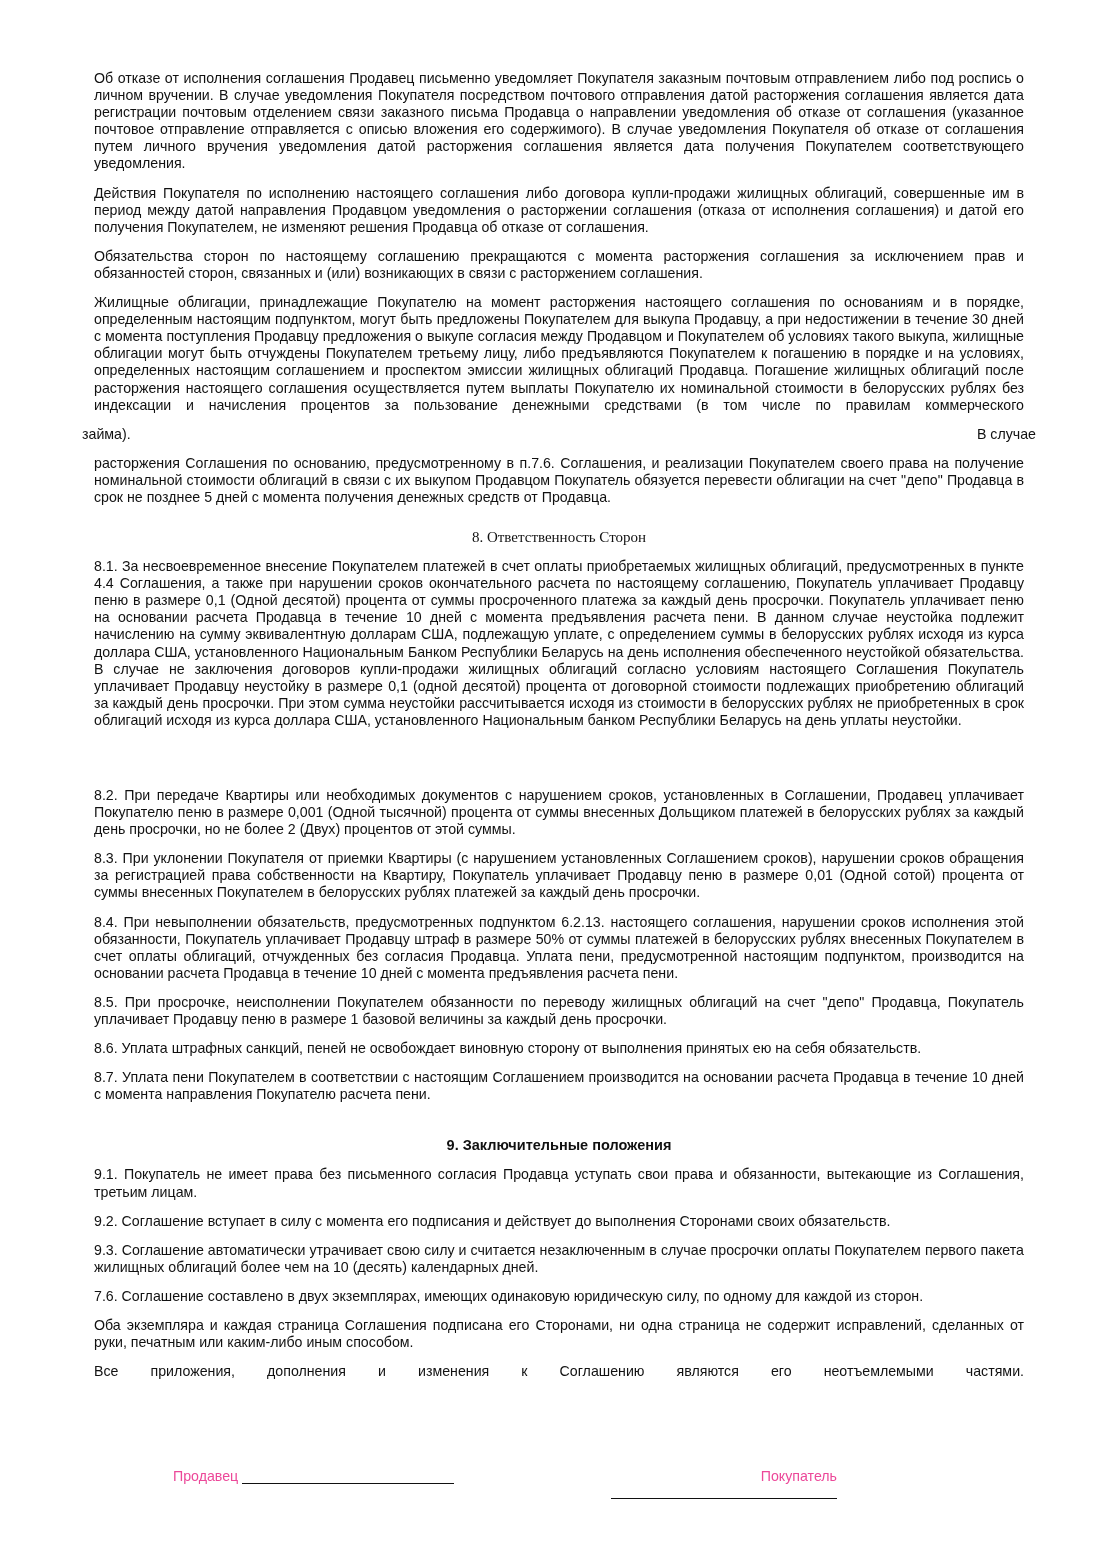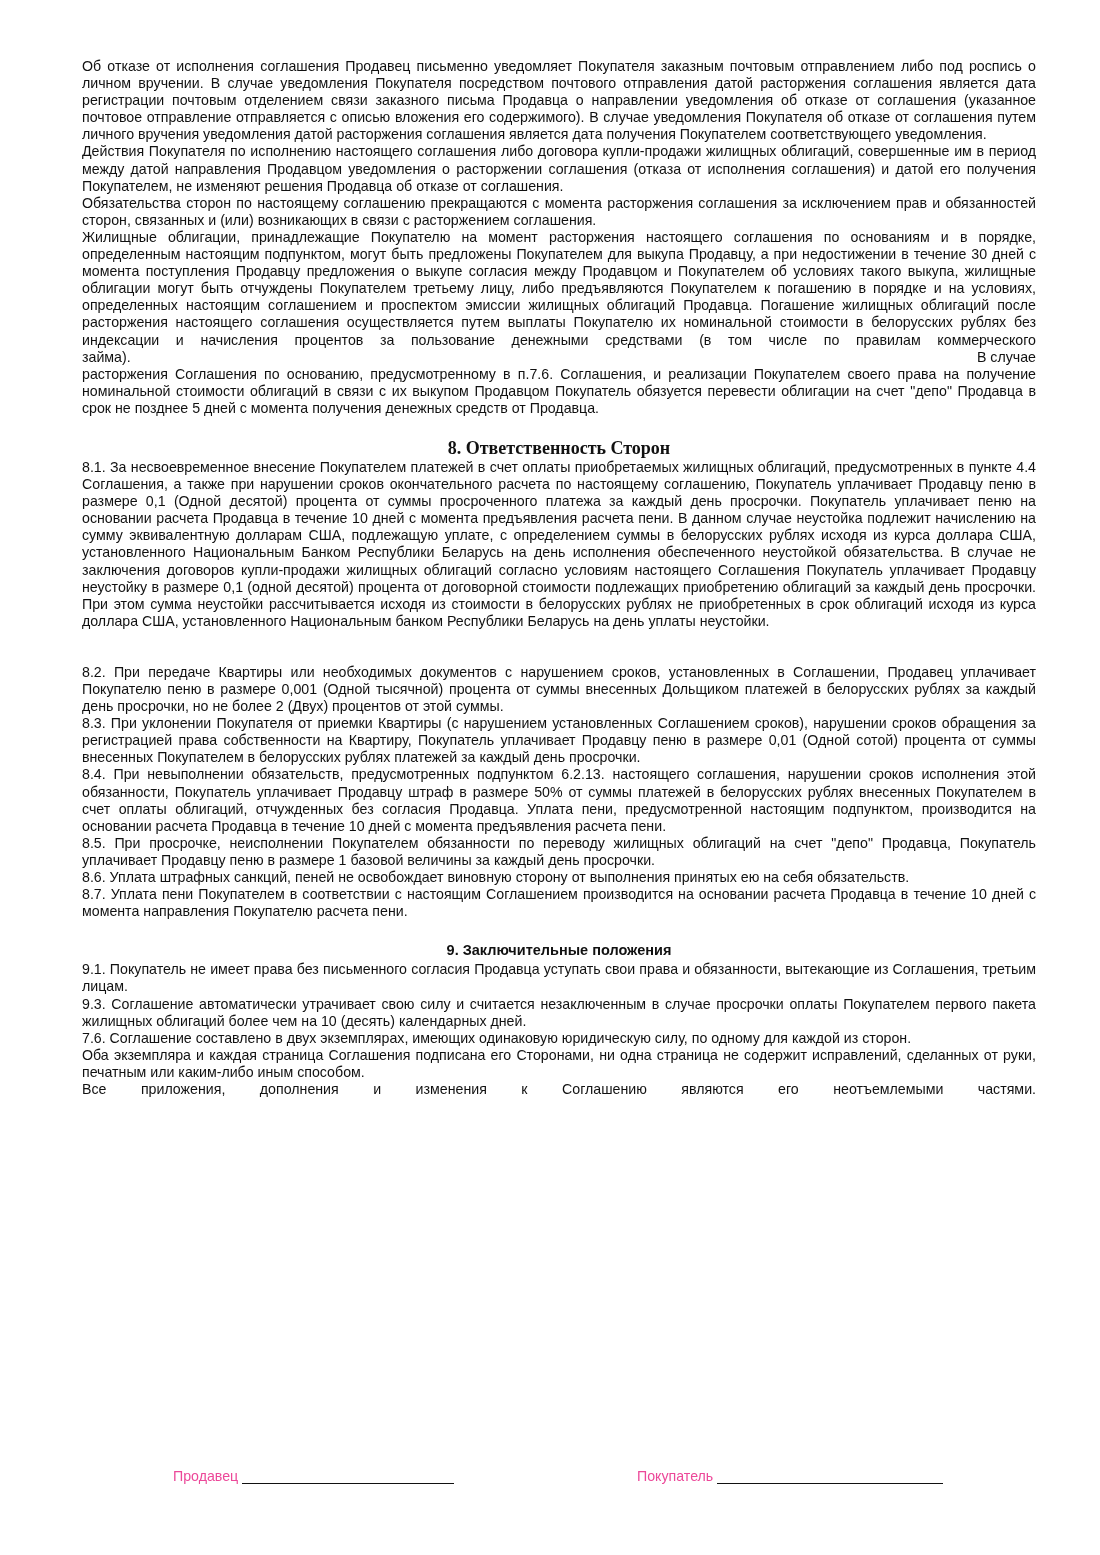--- a/index.html
+++ b/index.html
@@ -2,37 +2,37 @@
 <html><head>
 <meta charset="utf-8">
 <style>
   html, body { margin: 0; padding: 0; background: #ffffff; }
   body { width: 1100px; height: 1555px; overflow: hidden; position: relative; }
   .page {
     position: absolute; left: 82px; top: 58px; width: 954px;
     font-family: "Liberation Sans", sans-serif;
     font-size: 14.2px; line-height: 17.1px; color: #111111;
   }
-  .para { text-align: justify; margin: 0; }
+  .para { text-align: justify; margin: 12px; }
   .heading-serif {
-    font-family: "Liberation Serif", serif; font-weight: bold;
-    font-size: 18px; text-align: center; margin: 23px 0 2px 0; line-height: 17px;
+    font-family: "Liberation Serif", serif; font-weight: normal;
+    font-size: 15px; text-align: center; margin: 23px 0 2px 0; line-height: 17px;
   }
   .heading-sans {
     font-family: "Liberation Sans", sans-serif; font-weight: bold;
-    font-size: 14.5px; text-align: center; margin: 22px 0 2px 0; line-height: 17px;
+    font-size: 14.5px; text-align: center; margin: 34px 0 2px 0; line-height: 17px;
   }
   .spacer-8-2 { height: 34px; }
   .signatures {
     position: absolute; top: 1468px; left: 173px; width: 800px; height: 24px;
     font-family: "Liberation Sans", sans-serif; font-size: 14.2px; color: #ec4899;
   }
   .sig { position: absolute; top: 0; display: flex; align-items: flex-end; }
   .sig-seller { left: 0; }
-  .sig-buyer { left: 464px; }
+  .sig-buyer { left: 434px; flex-direction: column; }
   .sig-line { display: inline-block; border-bottom: 1.3px solid #111; height: 14px; margin-left: 4px; }
   .sig-seller .sig-line { width: 212px; }
   .sig-buyer .sig-line { width: 226px; }
   .split-line { display: flex; justify-content: space-between; text-align: right; }
 </style>
 </head>
 <body>
 
 <div class="page">
   <p class="para">Об отказе от исполнения соглашения Продавец письменно уведомляет Покупателя заказным почтовым отправлением либо под роспись о личном вручении. В случае уведомления Покупателя посредством почтового отправления датой расторжения соглашения является дата регистрации почтовым отделением связи заказного письма Продавца о направлении уведомления об отказе от соглашения (указанное почтовое отправление отправляется с описью вложения его содержимого). В случае уведомления Покупателя об отказе от соглашения путем личного вручения уведомления датой расторжения соглашения является дата получения Покупателем соответствующего уведомления.</p>
@@ -50,20 +50,21 @@
   <div class="spacer-8-2"></div>
   <p class="para">8.2. При передаче Квартиры или необходимых документов с нарушением сроков, установленных в Соглашении, Продавец уплачивает Покупателю пеню в размере 0,001 (Одной тысячной) процента от суммы внесенных Дольщиком платежей в белорусских рублях за каждый день просрочки, но не более 2 (Двух) процентов от этой суммы.</p>
   <p class="para">8.3. При уклонении Покупателя от приемки Квартиры (с нарушением установленных Соглашением сроков), нарушении сроков обращения за регистрацией права собственности на Квартиру, Покупатель уплачивает Продавцу пеню в размере 0,01 (Одной сотой) процента от суммы внесенных Покупателем в белорусских рублях платежей за каждый день просрочки.</p>
   <p class="para">8.4. При невыполнении обязательств, предусмотренных подпунктом 6.2.13. настоящего соглашения,  нарушении сроков исполнения этой обязанности, Покупатель уплачивает Продавцу штраф в размере 50% от суммы платежей в белорусских рублях внесенных Покупателем в счет оплаты облигаций, отчужденных без согласия Продавца. Уплата пени, предусмотренной настоящим подпунктом, производится на основании расчета Продавца в течение 10 дней с момента предъявления расчета пени.</p>
   <p class="para">8.5. При просрочке, неисполнении Покупателем обязанности по переводу жилищных облигаций на счет "депо" Продавца, Покупатель уплачивает Продавцу пеню в размере 1 базовой величины за каждый день просрочки.</p>
   <p class="para">8.6. Уплата штрафных санкций, пеней не освобождает виновную сторону от выполнения принятых ею на себя обязательств.</p>
   <p class="para">8.7. Уплата пени Покупателем в соответствии с настоящим Соглашением производится на основании расчета Продавца в течение 10 дней с момента направления Покупателю расчета пени.</p>
 
   <div class="heading-sans">9. Заключительные положения</div>
   <p class="para">9.1. Покупатель не имеет права без письменного согласия Продавца уступать свои права и обязанности, вытекающие из Соглашения, третьим лицам.</p>
+  <p class="para">9.2. Соглашение вступает в силу с момента его подписания и действует до выполнения Сторонами своих обязательств.</p>
   <p class="para">9.3. Соглашение автоматически утрачивает свою силу и считается незаключенным в случае просрочки оплаты Покупателем первого пакета жилищных облигаций более чем на 10 (десять) календарных дней.</p>
   <p class="para">7.6. Соглашение составлено в двух экземплярах, имеющих одинаковую юридическую силу, по одному для каждой из сторон.</p>
   <p class="para">Оба экземпляра и каждая страница Соглашения подписана его Сторонами, ни одна страница не содержит исправлений, сделанных от руки, печатным или каким-либо иным способом.</p>
   <p class="para" style="text-align-last: justify;">Все приложения, дополнения и изменения к Соглашению являются его неотъемлемыми частями.</p>
 </div>
 
 <div class="signatures">
   <div class="sig sig-seller">
     <span>Продавец</span>
     <span class="sig-line"></span>

